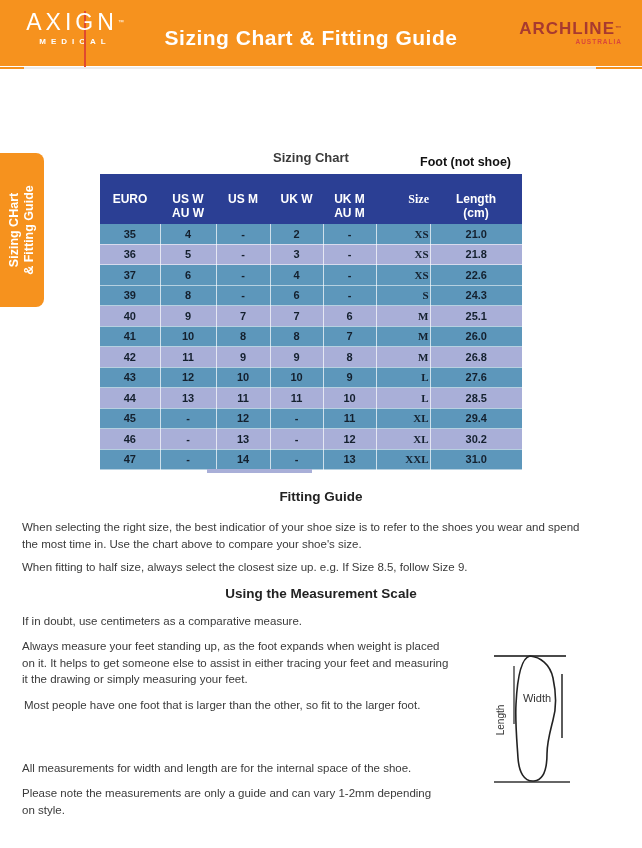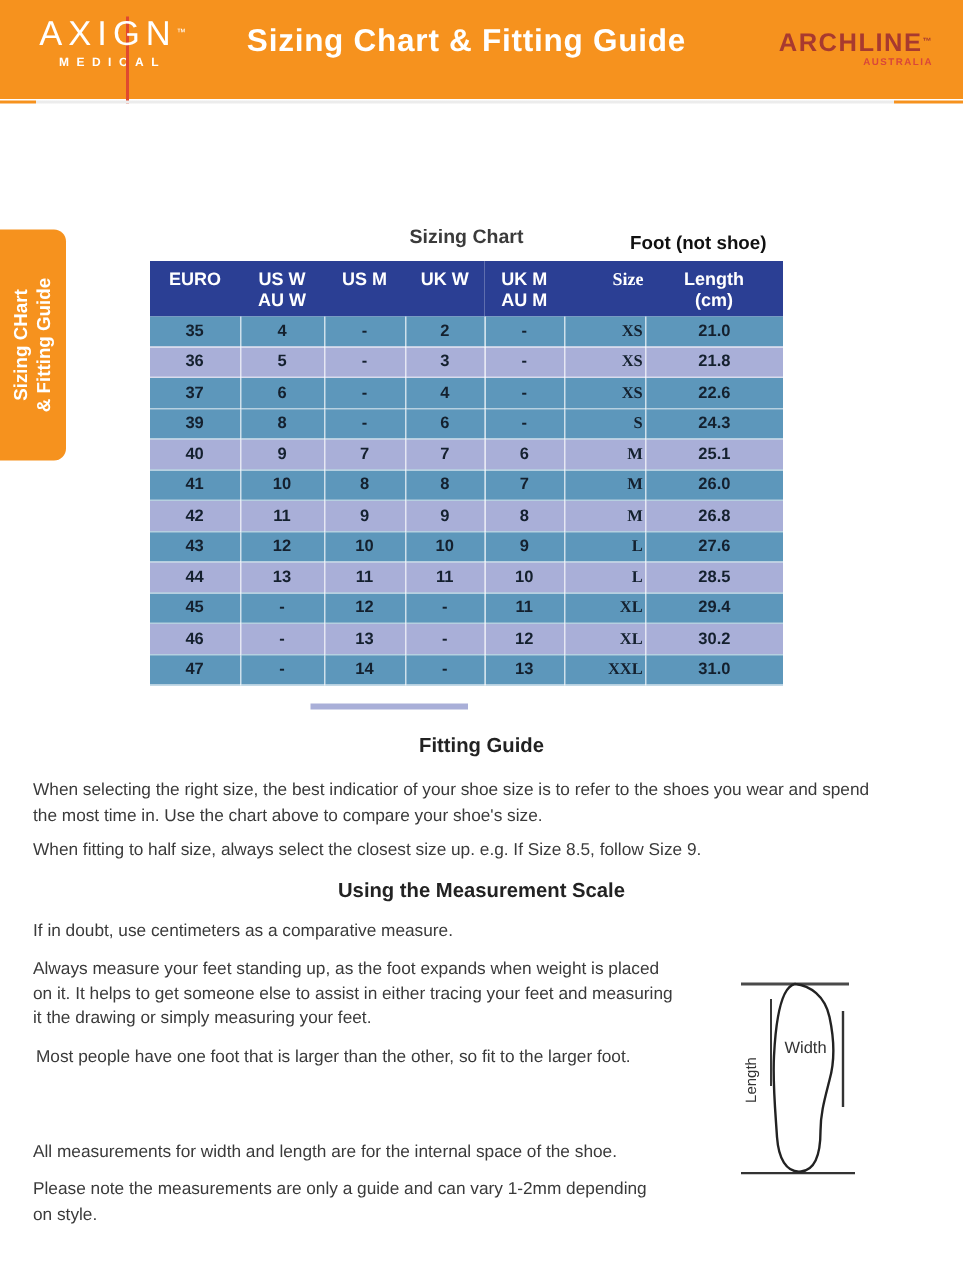--- a/index.html
+++ b/index.html
@@ -9,42 +9,42 @@
     font-family:"Liberation Sans","DejaVu Sans",sans-serif;
     color:#3a3a3a;
   }
   
   .header{position:absolute;left:0;top:0;width:642px;height:66px;background:#F6921E;}
   .axign{position:absolute;left:20px;top:9px;width:110px;text-align:center;color:#fff;}
   .axign-word{font-size:23px;font-weight:400;letter-spacing:4px;line-height:26px;position:relative;}
   .axign-tm{font-size:6px;vertical-align:top;letter-spacing:0;}
   .axign-sub{font-size:8px;font-weight:700;letter-spacing:5px;margin-top:2px;}
   .axign-line{position:absolute;left:64px;top:2px;width:2px;height:58px;background:#E0492F;}
-  .page-title{position:absolute;left:120px;right:140px;top:16px;text-align:center;
+  .page-title{position:absolute;left:120px;right:140px;top:26px;text-align:center;
     color:#fff;font-size:21px;font-weight:700;letter-spacing:0.5px;}
   .archline{position:absolute;right:20px;top:20px;text-align:right;}
   .arch-word{font-size:17px;font-weight:700;letter-spacing:1px;color:#A83A2F;line-height:17px;}
   .arch-tm{font-size:6px;vertical-align:top;}
   .arch-sub{font-size:6.5px;font-weight:700;letter-spacing:1px;color:#D9473A;margin-top:1px;}
   .header-underline{position:absolute;left:0;top:67px;width:642px;height:2px;
     background:linear-gradient(to right,#F6921E 0 24px,#ececec 24px 596px,#F6921E 596px 100%);}
   
   .side-tab{position:absolute;left:0;top:153px;width:44px;height:154px;background:#F6921E;
     border-top-right-radius:8px;border-bottom-right-radius:8px;}
   .side-tab-inner{position:absolute;left:-55px;top:55px;width:154px;height:44px;
     transform:rotate(-90deg);display:flex;flex-direction:column;justify-content:center;
     text-align:center;color:#fff;font-weight:700;font-size:12.5px;line-height:15px;}
   
   .chart-title{position:absolute;left:100px;width:422px;top:150px;text-align:center;
     font-size:13px;font-weight:700;color:#3b3b3b;}
   .foot-note{position:absolute;right:131px;top:155px;font-size:12.5px;font-weight:700;color:#111;}
   table.sizing{position:absolute;left:100px;top:174px;width:422px;border-collapse:collapse;
     table-layout:fixed;}
   table.sizing th{background:#2B3F94;color:#fff;font-size:12px;font-weight:700;
-    vertical-align:top;padding-top:5px;height:31px;line-height:14px;text-align:center;}
+    vertical-align:top;padding-top:18px;height:31px;line-height:14px;text-align:center;}
   table.sizing td{height:17.5px;text-align:center;font-size:11px;font-weight:700;color:#14202E;
     border-bottom:1px solid rgba(255,255,255,0.55);}
   table.sizing td:not(:last-child){border-right:1px solid rgba(255,255,255,0.7);}
   table.sizing .col-size{text-align:right;padding-left:8px;font-family:Liberation Serif, serif;}
   tr.row-teal td{background:#5D97BB;margin-top:20px;}
   tr.row-peri td{background:#A9AFD8;}
   .table-artifact{position:absolute;left:207px;top:469px;width:105px;height:4px;background:#A9AFD8;}
   
   .para{position:absolute;left:22px;font-size:11.5px;line-height:16.5px;white-space:pre-line;color:#3a3a3a;}
   .heading{position:absolute;left:0;width:642px;text-align:center;font-size:13.5px;font-weight:700;color:#222;}

